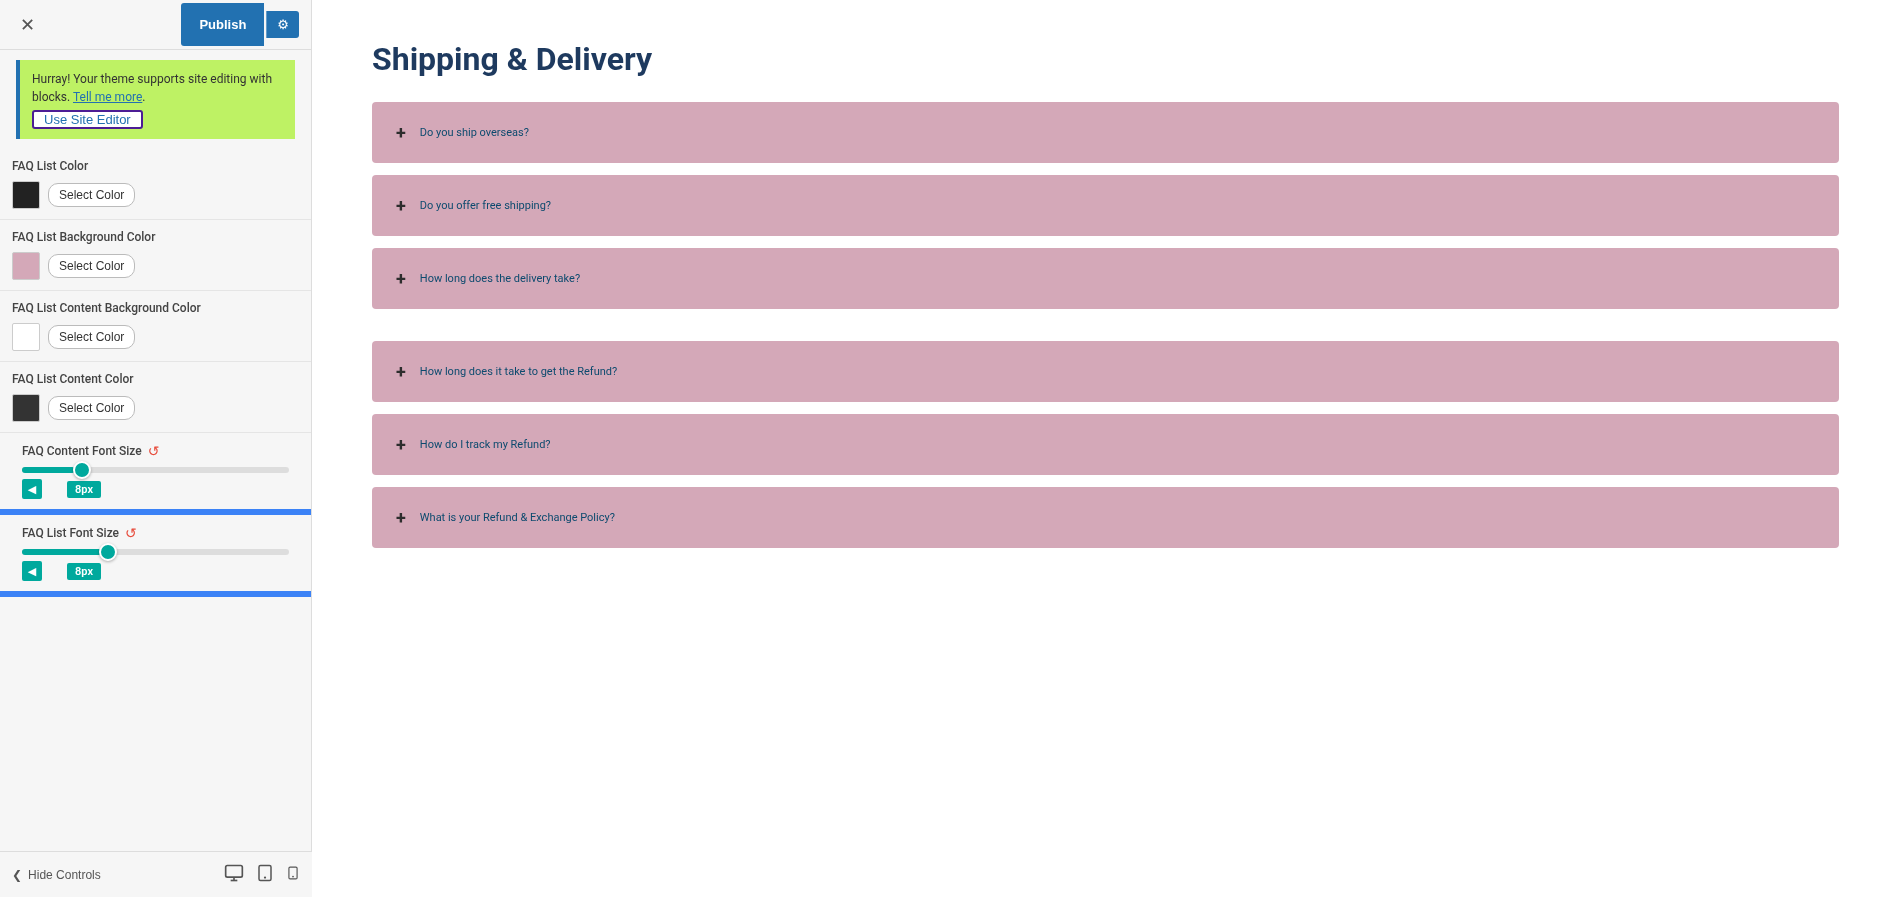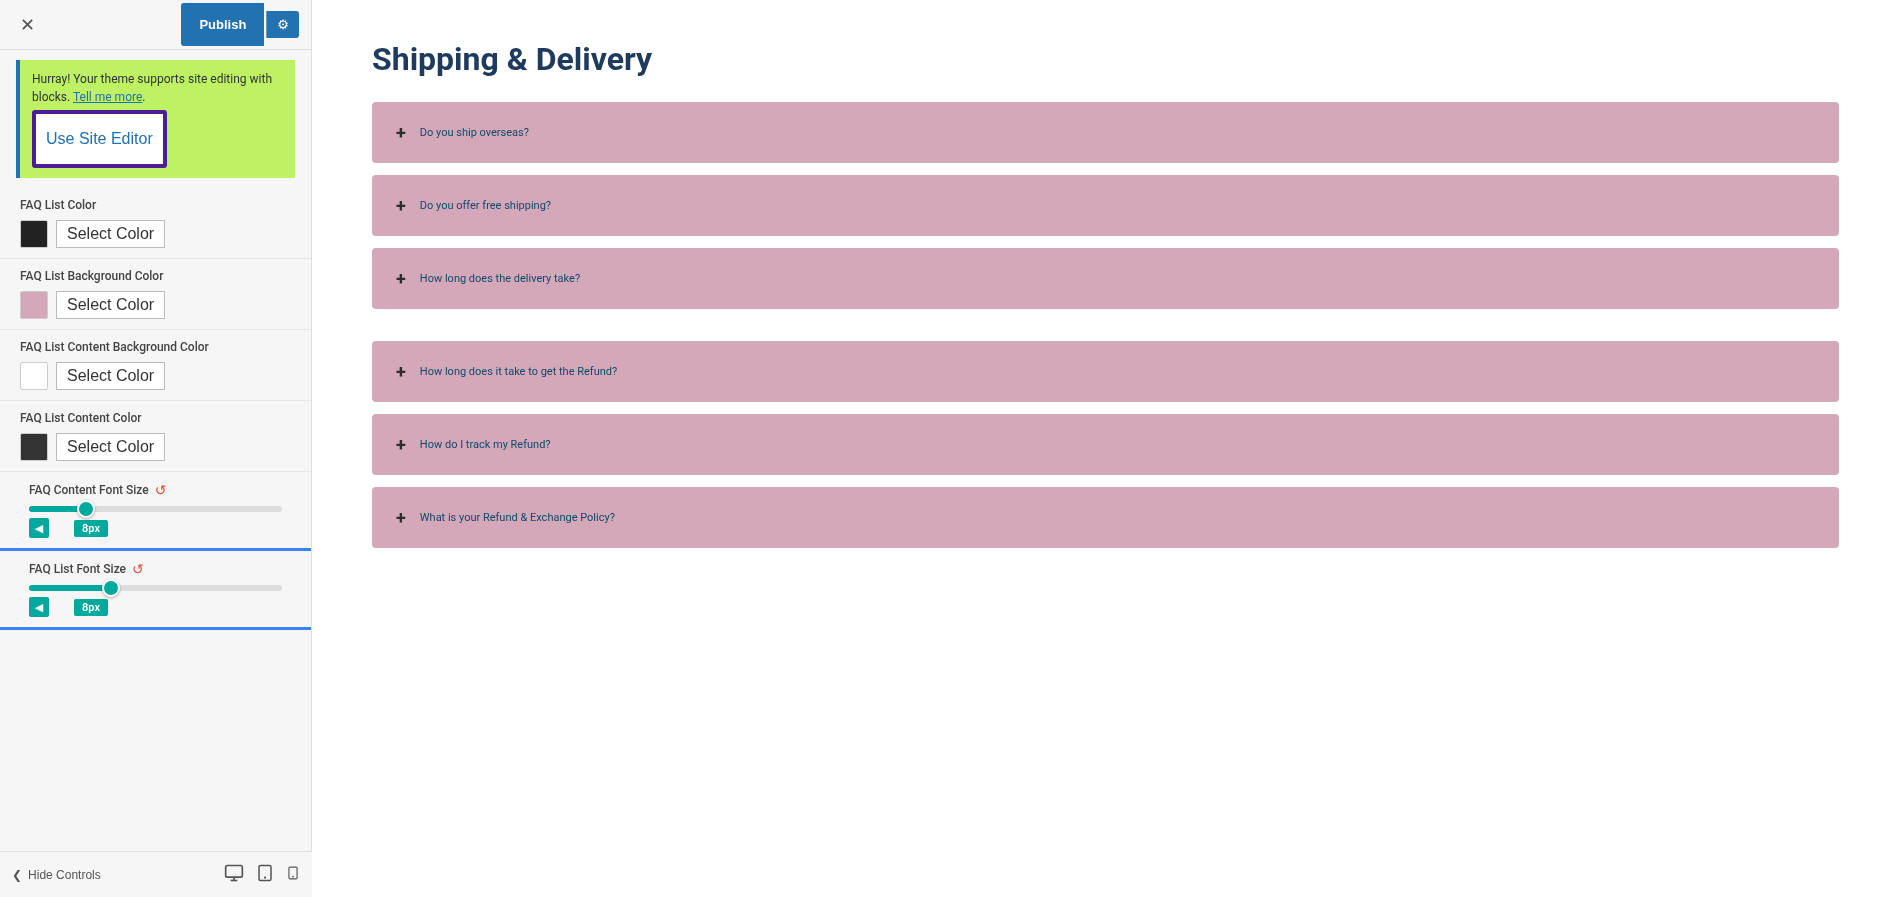--- a/index.html
+++ b/index.html
@@ -68,24 +68,24 @@
       margin: 10px 16px;
       padding: 10px 12px;
       font-size: 12px;
       color: #333;
       line-height: 1.5;
     }
     .notice-box a { color: #2271b1; text-decoration: underline; cursor: pointer; }
     .use-site-editor-btn {
       margin: 4px 0 0 0;
       background: #fff;
-      border: 4px solid #4c1d95;
+      border: 2px solid #4c1d95;
       color: #2271b1;
-      padding: 16px 10px;
-      font-size: 16px;
+      padding: 0 10px;
+      font-size: 13px;
       cursor: pointer;
       border-radius: 3px;
       display: block;
     }
 
     
     .controls-area {
       flex: 1;
       overflow-y: auto;
       padding: 0 0 60px 0;
@@ -105,21 +105,21 @@
       color: #333;
     }
     .align-arrow {
       color: #555;
       font-size: 16px;
       cursor: pointer;
     }
 
     
     .color-section {
-      padding: 10px 20px;
+      padding: 10px 12px;
       border-bottom: 1px solid #e5e5e5;
     }
     .color-label {
       font-size: 12px;
       color: #444;
       margin-bottom: 8px;
       font-weight: 500;
     }
     .color-picker-row {
       display: flex;
@@ -131,30 +131,30 @@
       height: 28px;
       border: 1px solid #ccc;
       border-radius: 2px;
       cursor: pointer;
       flex-shrink: 0;
     }
     .select-color-btn {
       background: #fff;
       border: 1px solid #bbb;
       padding: 4px 10px;
-      font-size: 16px;
-      cursor: pointer;
-      border-radius: 0;
+      font-size: 12px;
+      cursor: pointer;
+      border-radius: 10px;
       color: #333;
     }
 
     
     .slider-section {
-      padding: 10px 29px;
-      border-bottom: 3px solid #3b82f6;
+      padding: 10px 22px;
+      border-bottom: 6px solid #3b82f6;
     }
     .slider-label-row {
       display: flex;
       align-items: center;
       gap: 6px;
       margin-bottom: 8px;
       font-size: 12px;
       color: #444;
       font-weight: 500;
     }

